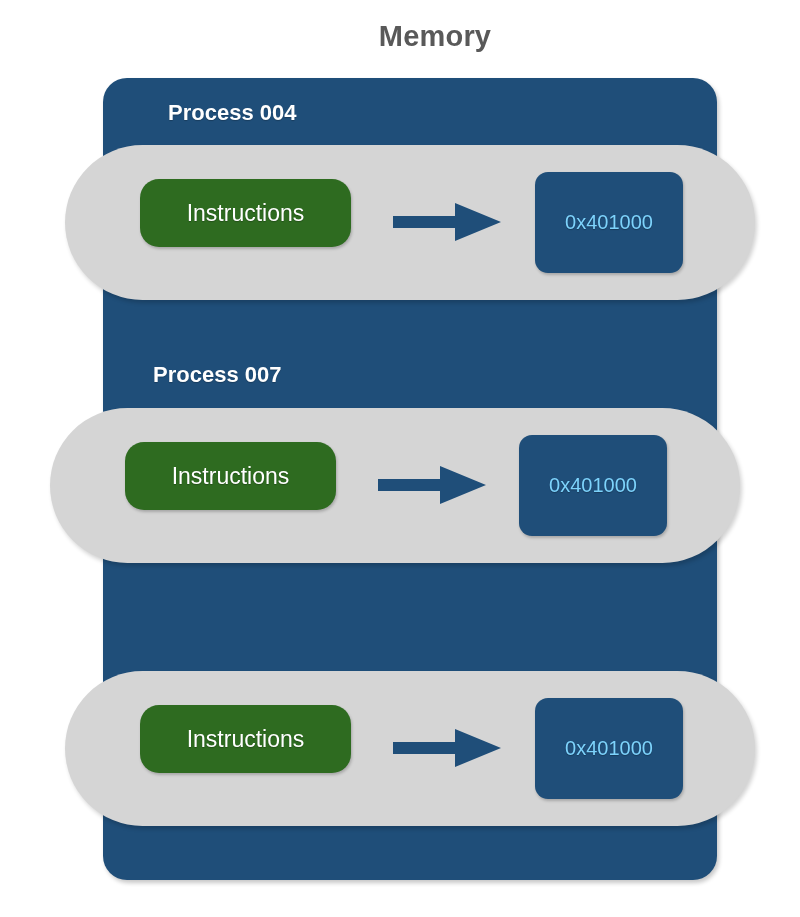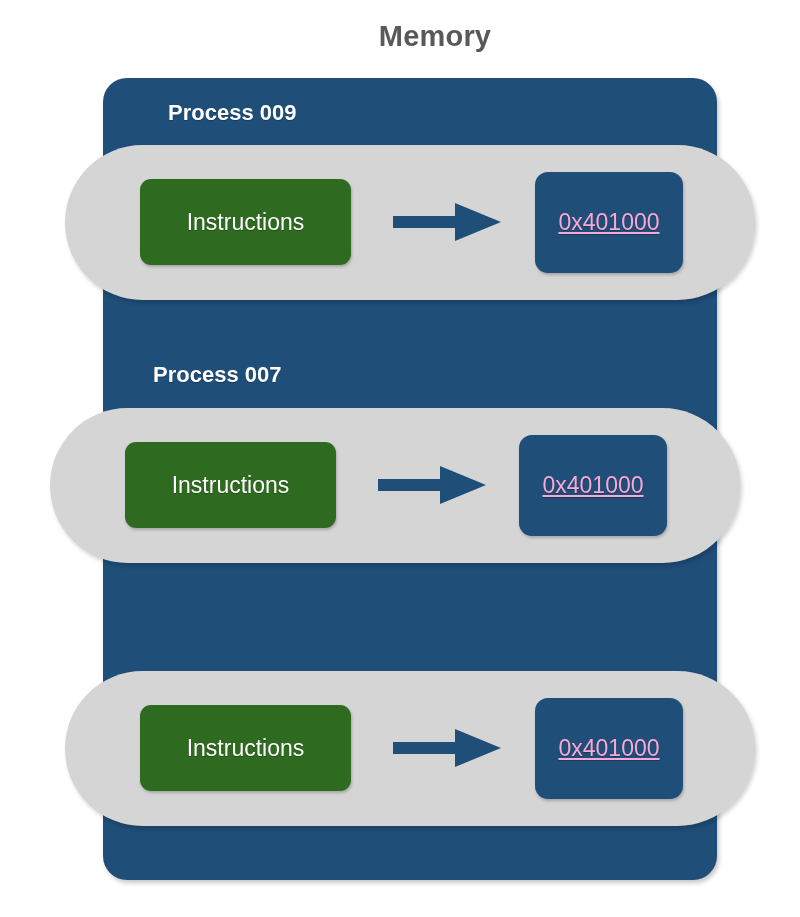--- a/index.html
+++ b/index.html
@@ -67,23 +67,23 @@
     height: 155px;
     background: #D5D5D5;
     border-radius: 78px;
     box-shadow: 2px 3px 4px rgba(0,0,0,0.18);
   }
 
   
   .instr-box {
     position: absolute;
     width: 211px;
-    height: 86px;
+    height: 68px;
     background: #2E6B20;
-    border-radius: 11px;
+    border-radius: 19px;
     display: flex;
     align-items: center;
     justify-content: center;
     box-shadow: 1px 2px 3px rgba(0,0,0,0.22);
   }
   .instr-box span {
     font-size: 23px;
     font-weight: normal;
     color: #ffffff;
     white-space: nowrap;
@@ -96,26 +96,25 @@
     width: 148px;
     height: 101px;
     background: #1F4E79;
     border-radius: 13px;
     display: flex;
     align-items: center;
     justify-content: center;
     box-shadow: 1px 2px 3px rgba(0,0,0,0.22);
   }
   .addr-box span {
-    font-size: 23px;
+    font-size: 20px;
     font-weight: normal;
-    color: #f9a8d4;
+    color: #7dd3fc;
     white-space: nowrap;
     text-shadow: 0 1px 1px rgba(0,0,0,0.25);
-    text-decoration: underline;
   }
 
   
   .arrow-wrap {
     position: absolute;
     width: 110px;
     height: 46px;
   }
   .arrow-wrap svg {
     display: block;
@@ -125,21 +124,21 @@
 </style>
 </head>
 <body>
 
 <div id="diagram">
 
   <div class="diagram-title">Memory</div>
 
   <div class="memory-panel"></div>
 
-  <div class="process-label" style="left:168px; top:99px;">Process 009</div>
+  <div class="process-label" style="left:168px; top:99px;">Process 004</div>
 
   <div class="capsule" style="left:65px; top:145px; width:690px;"></div>
 
   <div class="instr-box" style="left:140px; top:179px;">
     <span>Instructions</span>
   </div>
 
   <div class="arrow-wrap" style="left:393px; top:199px;">
     <svg viewBox="0 0 110 46" xmlns="http://www.w3.org/2000/svg">
       <path d="M0,17 L62,17 L62,4 L108,23 L62,42 L62,29 L0,29 Z" fill="#1F4E79"></path>

